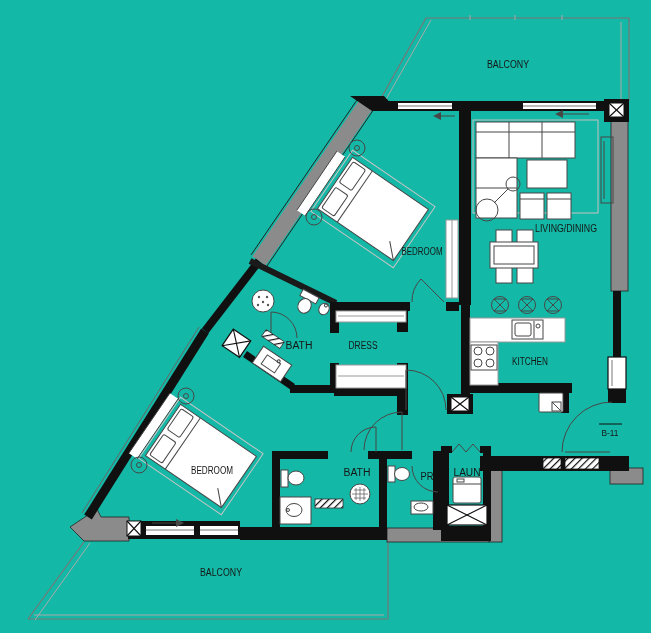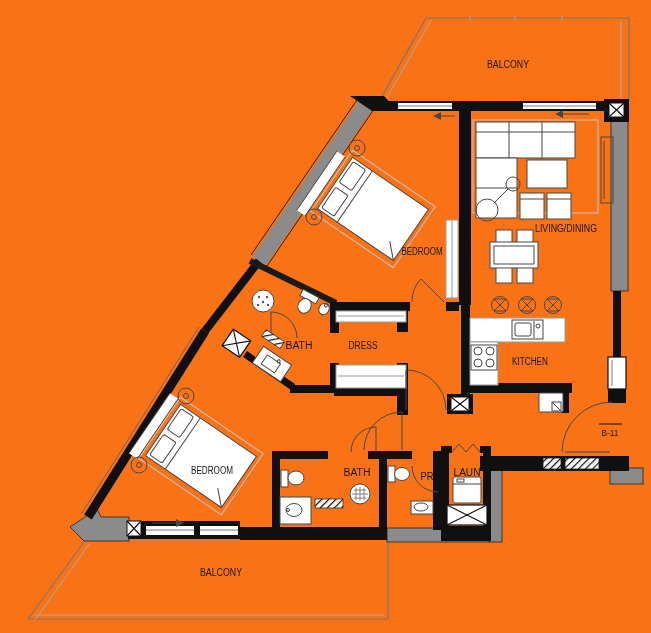--- a/index.html
+++ b/index.html
@@ -1,21 +1,21 @@
 <!DOCTYPE html>
 <html style="--wall: #101010; --wall-gray: #8b8b8b; --line: #474747;"><head>
 <meta charset="utf-8">
 <style>
   :root{
     --wall:#101010;
     --wall-gray:#8b8b8b;
     --line:#474747;
   }
   html,body{margin:0;padding:0;background:#ffffff;}
-  #plan-wrap{width:651px;height:633px;background:#f97316;position:relative;overflow:hidden;}
+  #plan-wrap{width:651px;height:633px;background:#14b8a6;position:relative;overflow:hidden;}
   svg{display:block;}
   .wall{fill:var(--wall);stroke:none;}
   .gwall{fill:var(--wall-gray);stroke:#222222;stroke-width:0.8;}
   .fl{stroke:var(--line);stroke-width:1;fill:#ffffff;}
   .fln{stroke:var(--line);stroke-width:1;fill:none;}
   .lt{stroke:#c4c4c4;stroke-width:1;fill:none;}
   .cab{stroke:#999999;stroke-width:1;fill:#ffffff;}
   .thin{stroke:#777777;stroke-width:1.2;fill:none;}
   .thin2{stroke:#aaaaaa;stroke-width:1;fill:none;}
   .xln{stroke:var(--wall);stroke-width:1.1;fill:none;}

